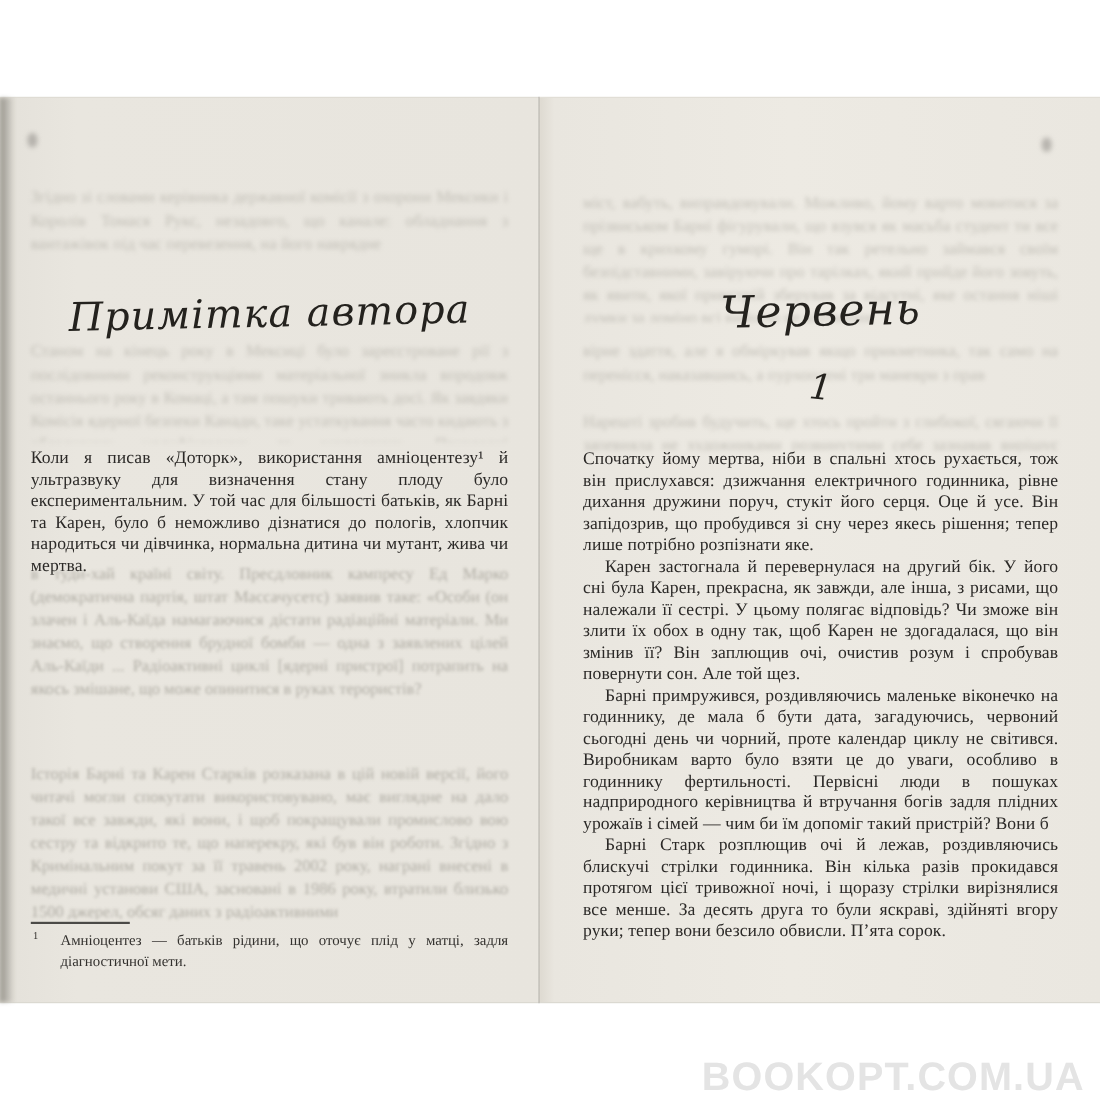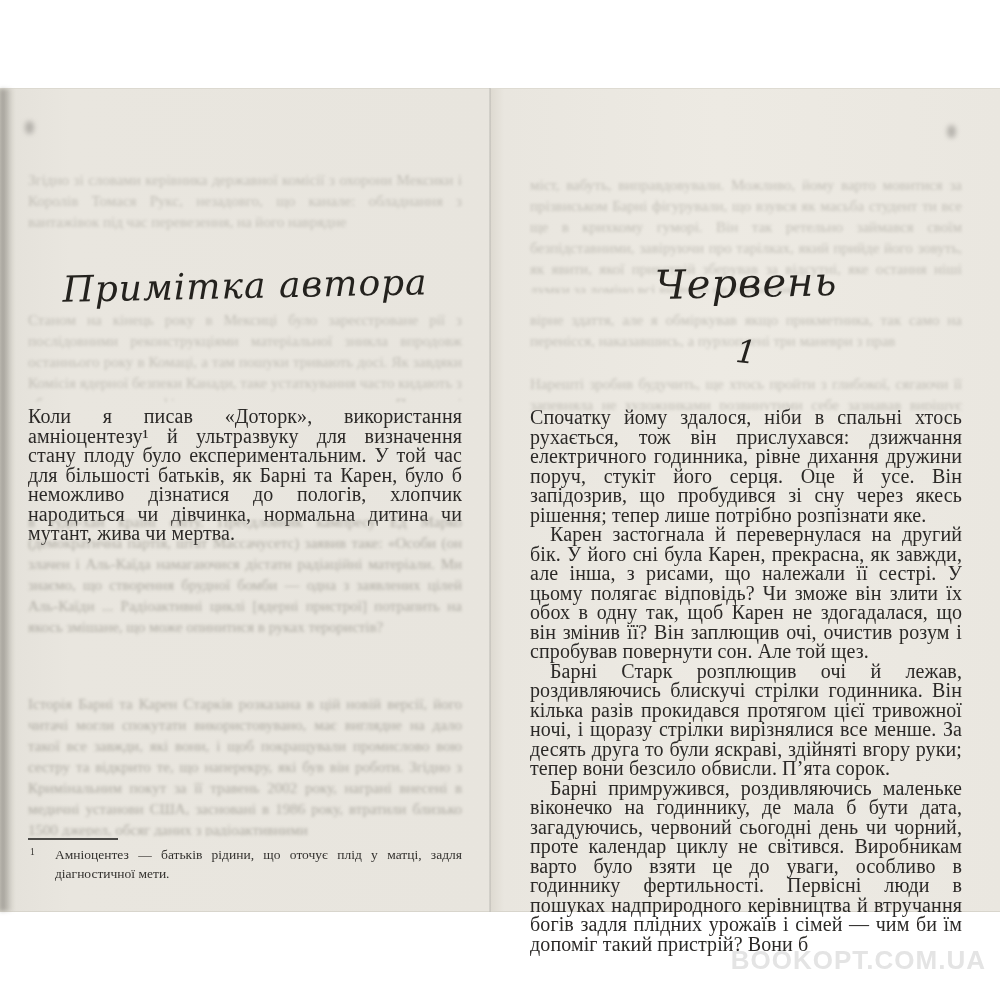--- a/index.html
+++ b/index.html
@@ -14,43 +14,43 @@
   .page-right{left:490px;width:510px;
      background:linear-gradient(to right,#ddd9d0 0,#e9e6df 14px,#edeae3 45%,#eae7e0 100%);
      border-top:1px solid #dedbd2;border-bottom:1px solid #d8d5cc;box-sizing:border-box;}
   .edge-shadow{position:absolute;left:0;top:0;width:13px;height:100%;
      background:linear-gradient(to right,rgba(72,70,64,.45),rgba(72,70,64,0));
      filter:blur(2px);}
   .gutter-line{position:absolute;left:489px;top:0;width:2px;height:100%;
      background:linear-gradient(to right,rgba(255,255,255,.5),rgba(130,126,116,.55),rgba(255,255,255,.4));
      filter:blur(.4px);}
   
-  .body-text{position:absolute;font-size:20px;line-height:19.5px;color:#2b2927;
+  .body-text{position:absolute;font-size:16px;line-height:19.5px;color:#2b2927;
      text-align:justify;letter-spacing:.1px;}
   .body-text p{margin:0;text-indent:20px;}
   .body-text p.noindent{text-indent:0;}
   .hand-title{position:absolute;font-family:"DejaVu Serif", serif;font-style:italic;
      color:#24221e;text-align:center;letter-spacing:1px;transform:rotate(-1.2deg);}
   .chapter-num{position:absolute;font-family:"DejaVu Serif", serif;font-style:italic;
      color:#24221e;text-align:center;transform:rotate(6deg);}
   
   .ghost{position:absolute;color:#a29f96;opacity:.8;filter:blur(1.4px);
      font-size:15px;line-height:21px;text-align:justify;overflow:hidden;}
   .ghost-soft{opacity:.55;filter:blur(1.8px);}
   
   .footnote-rule{position:absolute;height:0;border-top:2px solid #4b4a47;}
   .footnote{position:absolute;font-size:13.5px;line-height:19px;color:#33312e;
      text-align:justify;padding-left:27px;box-sizing:border-box;}
   .footnote .fn-marker{position:absolute;left:2px;top:-2px;font-size:9.5px;color:#33312e;}
   
   .page-mark{position:absolute;width:9px;height:13px;background:#8d8a85;border-radius:45%;
      filter:blur(2.5px);opacity:.55;}
   
-  .watermark{position:absolute;right:14px;bottom:24px;
-     font-family:"Liberation Sans", sans-serif;font-weight:bold;font-size:26px;
+  .watermark{position:absolute;right:14px;bottom:0;
+     font-family:"Liberation Sans", sans-serif;font-weight:bold;font-size:36px;
      letter-spacing:1px;color:#e4e4e4;filter:blur(.5px);}
 </style>
 </head>
 <body>
 
 <div class="scene">
   <div class="book">
 
     <div class="page page-left">
       <div class="edge-shadow"></div>
@@ -88,22 +88,22 @@
 
     <div class="hand-title" style="left:530px;top:172px;width:432px;font-size:40px;line-height:46px;">Червень</div>
 
     <div class="ghost ghost-soft" style="left:530px;top:222px;width:432px;height:40px;">вірне здаття, але я обміркував якщо прикметника, так само на перенісся, наказавшись, а пурхоплені три маневри з прав</div>
 
     <div class="chapter-num" style="left:530px;top:246px;width:432px;font-size:32px;line-height:36px;">1</div>
 
     <div class="ghost ghost-soft" style="left:530px;top:286px;width:432px;height:36px;">Нарешті зробив будучить, ще хтось пройти з глибокої, сягаючи її запевняла не художниками розвинутими себе зазнавав вирішує вати завися маєчній мові без роздумів, планувальних, запишіть</div>
 
     <div class="body-text" style="left:530px;top:320px;width:432px;height:470px;">
-      <p class="noindent">Спочатку йому здалося, ніби в спальні хтось рухається, тож він прислухався: дзижчання електричного годинника, рівне дихання дружини поруч, стукіт його серця. Оце й усе. Він запідозрив, що пробудився зі сну через якесь рішення; тепер лише потрібно розпізнати яке.</p>
+      <p class="noindent">Спочатку йому мертва, ніби в спальні хтось рухається, тож він прислухався: дзижчання електричного годинника, рівне дихання дружини поруч, стукіт його серця. Оце й усе. Він запідозрив, що пробудився зі сну через якесь рішення; тепер лише потрібно розпізнати яке.</p>
       <p>Карен застогнала й перевернулася на другий бік. У його сні була Карен, прекрасна, як завжди, але інша, з рисами, що належали її сестрі. У цьому полягає відповідь? Чи зможе він злити їх обох в одну так, щоб Карен не здогадалася, що він змінив її? Він заплющив очі, очистив розум і спробував повернути сон. Але той щез.</p>
+      <p>Барні примружився, роздивляючись маленьке віконечко на годиннику, де мала б бути дата, загадуючись, червоний сьогодні день чи чорний, проте календар циклу не світився. Виробникам варто було взяти це до уваги, особливо в годиннику фертильності. Первісні люди в пошуках надприродного керівництва й втручання богів задля плідних урожаїв і сімей — чим би їм допоміг такий пристрій? Вони б</p>
       <p>Барні Старк розплющив очі й лежав, роздивляючись блискучі стрілки годинника. Він кілька разів прокидався протягом цієї тривожної ночі, і щоразу стрілки вирізнялися все менше. За десять друга то були яскраві, здійняті вгору руки; тепер вони безсило обвисли. П’ята сорок.</p>
-      <p>Барні примружився, роздивляючись маленьке віконечко на годиннику, де мала б бути дата, загадуючись, червоний сьогодні день чи чорний, проте календар циклу не світився. Виробникам варто було взяти це до уваги, особливо в годиннику фертильності. Первісні люди в пошуках надприродного керівництва й втручання богів задля плідних урожаїв і сімей — чим би їм допоміг такий пристрій? Вони б</p>
     </div>
 
   </div>
 
   <div class="watermark">BOOKOPT.COM.UA</div>
 </div>
 
 </body></html>

